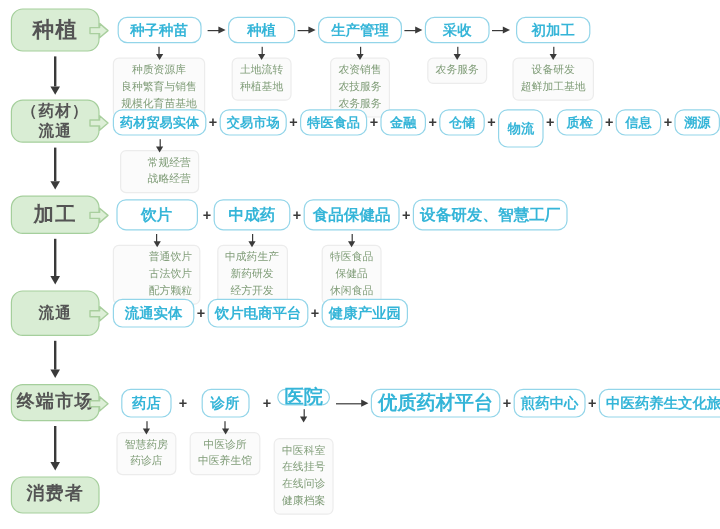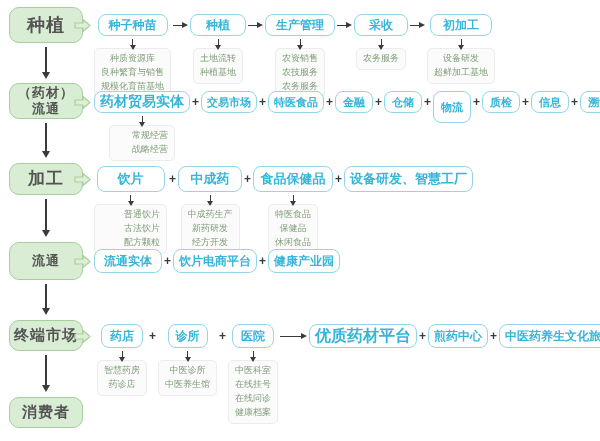--- a/index.html
+++ b/index.html
@@ -148,21 +148,21 @@
           <div>设备研发</div>
           <div>超鲜加工基地</div>
         </div>
       </div>
     </div>
     <div class="flow-arrow" style="left: 74px; top: 95px;"><svg width="17" height="15" viewBox="0 0 17 15">
         <path d="M1 5 H9 V1.5 L16 7.5 L9 13.5 V10 H1 Z" fill="var(--flow-fill)" stroke="var(--flow-stroke)" stroke-width="1.2" stroke-linejoin="round"></path>
       </svg></div>
     <div class="row" style="left: 94px; top: 91px;">
       <div class="item">
-        <div class="node" style="min-width: 68px; height: 22px; font-size: 14px;">
+        <div class="node" style="min-width: 68px; height: 22px; font-size: 11px;">
           <span>药材贸易实体</span>
         </div>
         <div class="sub-arrow"></div>
         <div class="sub" style="margin-top: 2px; padding-left: 22px;">
           <div>常规经营</div>
           <div>战略经营</div>
         </div>
       </div>
       <div class="connector conn-plus" style="height: 22px;">
         <span>+</span>
@@ -331,25 +331,25 @@
         <div class="sub-arrow"></div>
         <div class="sub" style="margin-top: 2px;">
           <div>中医诊所</div>
           <div>中医养生馆</div>
         </div>
       </div>
       <div class="connector conn-plus" style="height: 24px;">
         <span>+</span>
       </div>
       <div class="item">
-        <div class="node" style="min-width: 42px; height: 24px; font-size: 12px; align-items: center;">
+        <div class="node" style="min-width: 42px; height: 14px; font-size: 16px; align-items: center;">
           <span>医院</span>
         </div>
         <div class="sub-arrow"></div>
-        <div class="sub" style="margin-top: 2px; text-align: right;">
+        <div class="sub" style="margin-top: 17px; text-align: right;">
           <div>中医科室</div>
           <div>在线挂号</div>
           <div>在线问诊</div>
           <div>健康档案</div>
         </div>
       </div>
       <div class="connector conn-arrow" style="height: 24px;">
         <div class="harrow long"></div>
       </div>
       <div class="item">

